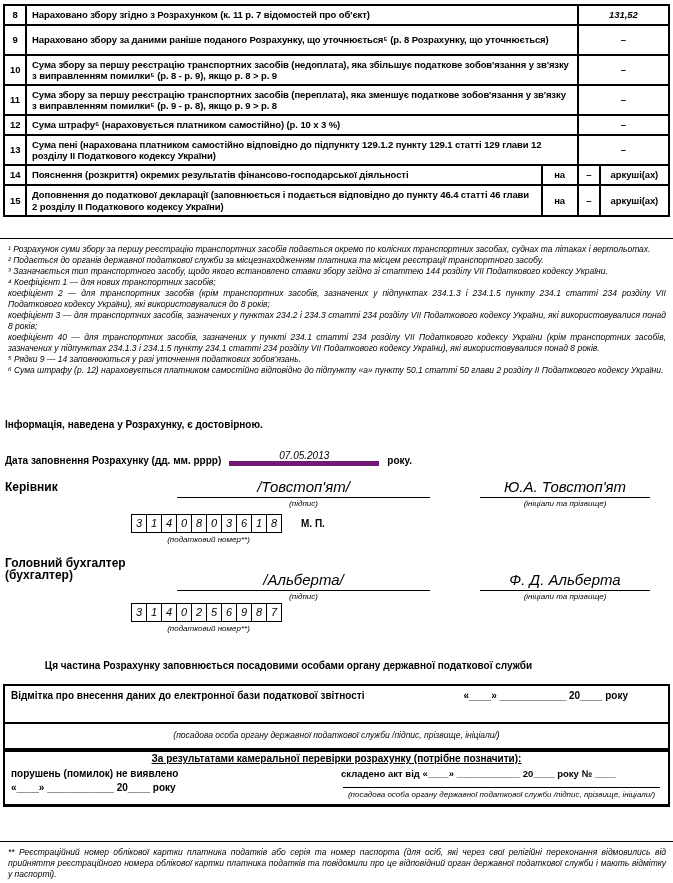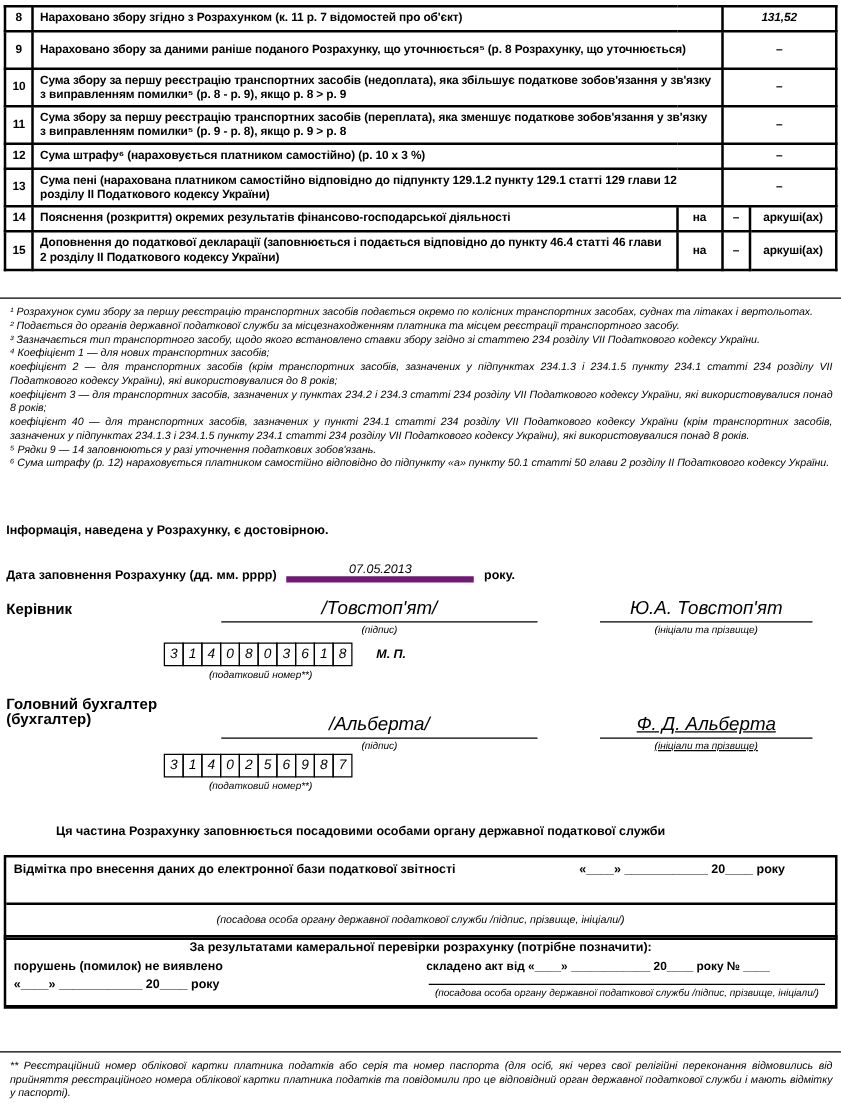--- a/index.html
+++ b/index.html
@@ -28,32 +28,32 @@
   .date-val{display:inline-block;width:150px;margin:0 8px;border-bottom:5px solid #701a75;text-align:center;font-style:italic;font-weight:normal;}
 
   
   .sig-label{position:absolute;left:5px;font-size:12px;font-weight:bold;line-height:12px;}
   .sig-col{position:absolute;text-align:center;}
   .sig-value{border-bottom:1px solid #000;font-size:15px;font-style:italic;padding-bottom:2px;}
   .sig-caption{font-size:8px;font-style:italic;margin-top:1px;}
   .digits-row{position:absolute;left:131px;display:flex;align-items:center;}
   .digit-boxes{display:flex;}
   .digit-cell{width:14px;height:17px;border:1px solid #000;margin-right:-1px;text-align:center;line-height:17px;font-size:11px;font-style:italic;}
-  .mp{font-size:10px;font-weight:bold;margin-left:20px;font-style:italic;}
+  .mp{font-size:10px;font-weight:bold;margin-left:20px;}
   .tax-caption{position:absolute;left:131px;width:155px;text-align:center;font-size:8px;font-style:italic;}
 
   
   .section-title{position:absolute;top:660px;left:0;width:577px;text-align:center;font-size:10px;font-weight:bold;margin:0;}
   .box-a{position:absolute;top:684px;left:3px;width:663px;border:2px solid #000;}
   .box-a-row1{display:flex;justify-content:space-between;border-bottom:2px solid #000;min-height:30px;padding:4px 8px 2px 6px;}
   .box-a-label{font-size:10px;font-weight:bold;max-width:420px;}
   .box-a-date{font-size:10px;font-weight:bold;white-space:nowrap;margin-right:32px;}
   .box-a-caption{text-align:center;font-size:8.5px;font-style:italic;padding:6px 0 10px;}
   .box-b{position:absolute;top:748px;left:3px;width:663px;border:2px solid #000;border-bottom-width:3px;}
-  .box-b-title{text-align:center;font-size:10px;font-weight:bold;margin:3px 0 2px;}
+  .box-b-title{text-align:center;font-size:10px;font-weight:bold;margin:3px 0 2px;text-decoration:underline;}
   .box-b-cols{display:flex;padding:2px 6px 4px;}
   .box-b-left{width:330px;}
   .box-b-left .lbl{font-size:10px;font-weight:bold;}
   .box-b-left .date{font-size:10px;font-weight:bold;margin-top:3px;}
   .box-b-right{flex:1;}
   .box-b-right .lbl{font-size:9.5px;font-weight:bold;white-space:nowrap;}
   .act-underline{border-bottom:1px solid #000;height:8px;margin:0 2px;}
   .box-b-right .cap{text-align:center;font-size:8px;font-style:italic;margin-top:2px;line-height:9.5px;}
 
   .bottom-rule{position:absolute;top:841px;left:0;width:673px;border-top:1px solid #000;}
@@ -117,21 +117,21 @@
         <td class="cnt">–</td>
         <td class="sheets">аркуші(ах)</td>
       </tr>
     </tbody>
   </table>
 
   <div class="fn-sep"></div>
   <div class="footnotes">
     <p>¹ Розрахунок суми збору за першу реєстрацію транспортних засобів подається окремо по колісних транспортних засобах, суднах та літаках і вертольотах.</p>
     <p>² Подається до органів державної податкової служби за місцезнаходженням платника та місцем реєстрації транспортного засобу.</p>
-    <p>³ Зазначається тип транспортного засобу, щодо якого встановлено ставки збору згідно зі статтею 234 розділу VII Податкового кодексу України.</p>
+    <p>³ Зазначається тип транспортного засобу, щодо якого встановлено ставки збору згідно зі статтею 144 розділу VII Податкового кодексу України.</p>
     <p>⁴ Коефіцієнт 1 — для нових транспортних засобів;</p>
     <p>коефіцієнт 2 — для транспортних засобів (крім транспортних засобів, зазначених у підпунктах 234.1.3 і 234.1.5 пункту 234.1 статті 234 розділу VII Податкового кодексу України), які використовувалися до 8 років;</p>
     <p>коефіцієнт 3 — для транспортних засобів, зазначених у пунктах 234.2 і 234.3 статті 234 розділу VII Податкового кодексу України, які використовувалися понад 8 років;</p>
     <p>коефіцієнт 40 — для транспортних засобів, зазначених у пункті 234.1 статті 234 розділу VII Податкового кодексу України (крім транспортних засобів, зазначених у підпунктах 234.1.3 і 234.1.5 пункту 234.1 статті 234 розділу VII Податкового кодексу України), які використовувалися понад 8 років.</p>
     <p>⁵ Рядки 9 — 14 заповнюються у разі уточнення податкових зобов'язань.</p>
     <p>⁶ Сума штрафу (р. 12) нараховується платником самостійно відповідно до підпункту «а» пункту 50.1 статті 50 глави 2 розділу II Податкового кодексу України.</p>
   </div>
 
   <p class="info">Інформація, наведена у Розрахунку, є достовірною.</p>
   <div class="date-row">
@@ -167,21 +167,21 @@
   <div class="tax-caption" style="top:535px;">(податковий номер**)</div>
 
   <div class="sig-label" style="top:557px;">
     <div>Головний бухгалтер</div>
     <div>(бухгалтер)</div>
   </div>
   <div class="sig-col" style="top:571px;left:177px;width:253px;">
     <div class="sig-value">/Альберта/</div>
     <div class="sig-caption">(підпис)</div>
   </div>
-  <div class="sig-col" style="top:571px;left:480px;width:170px;text-decoration:underline;">
+  <div class="sig-col" style="top:571px;left:480px;width:170px;">
     <div class="sig-value">Ф. Д. Альберта</div>
     <div class="sig-caption">(ініціали та прізвище)</div>
   </div>
   <div class="digits-row" style="top:603px;">
     <div class="digit-boxes">
         <div class="digit-cell">3</div>
         <div class="digit-cell">1</div>
         <div class="digit-cell">4</div>
         <div class="digit-cell">0</div>
         <div class="digit-cell">2</div>

